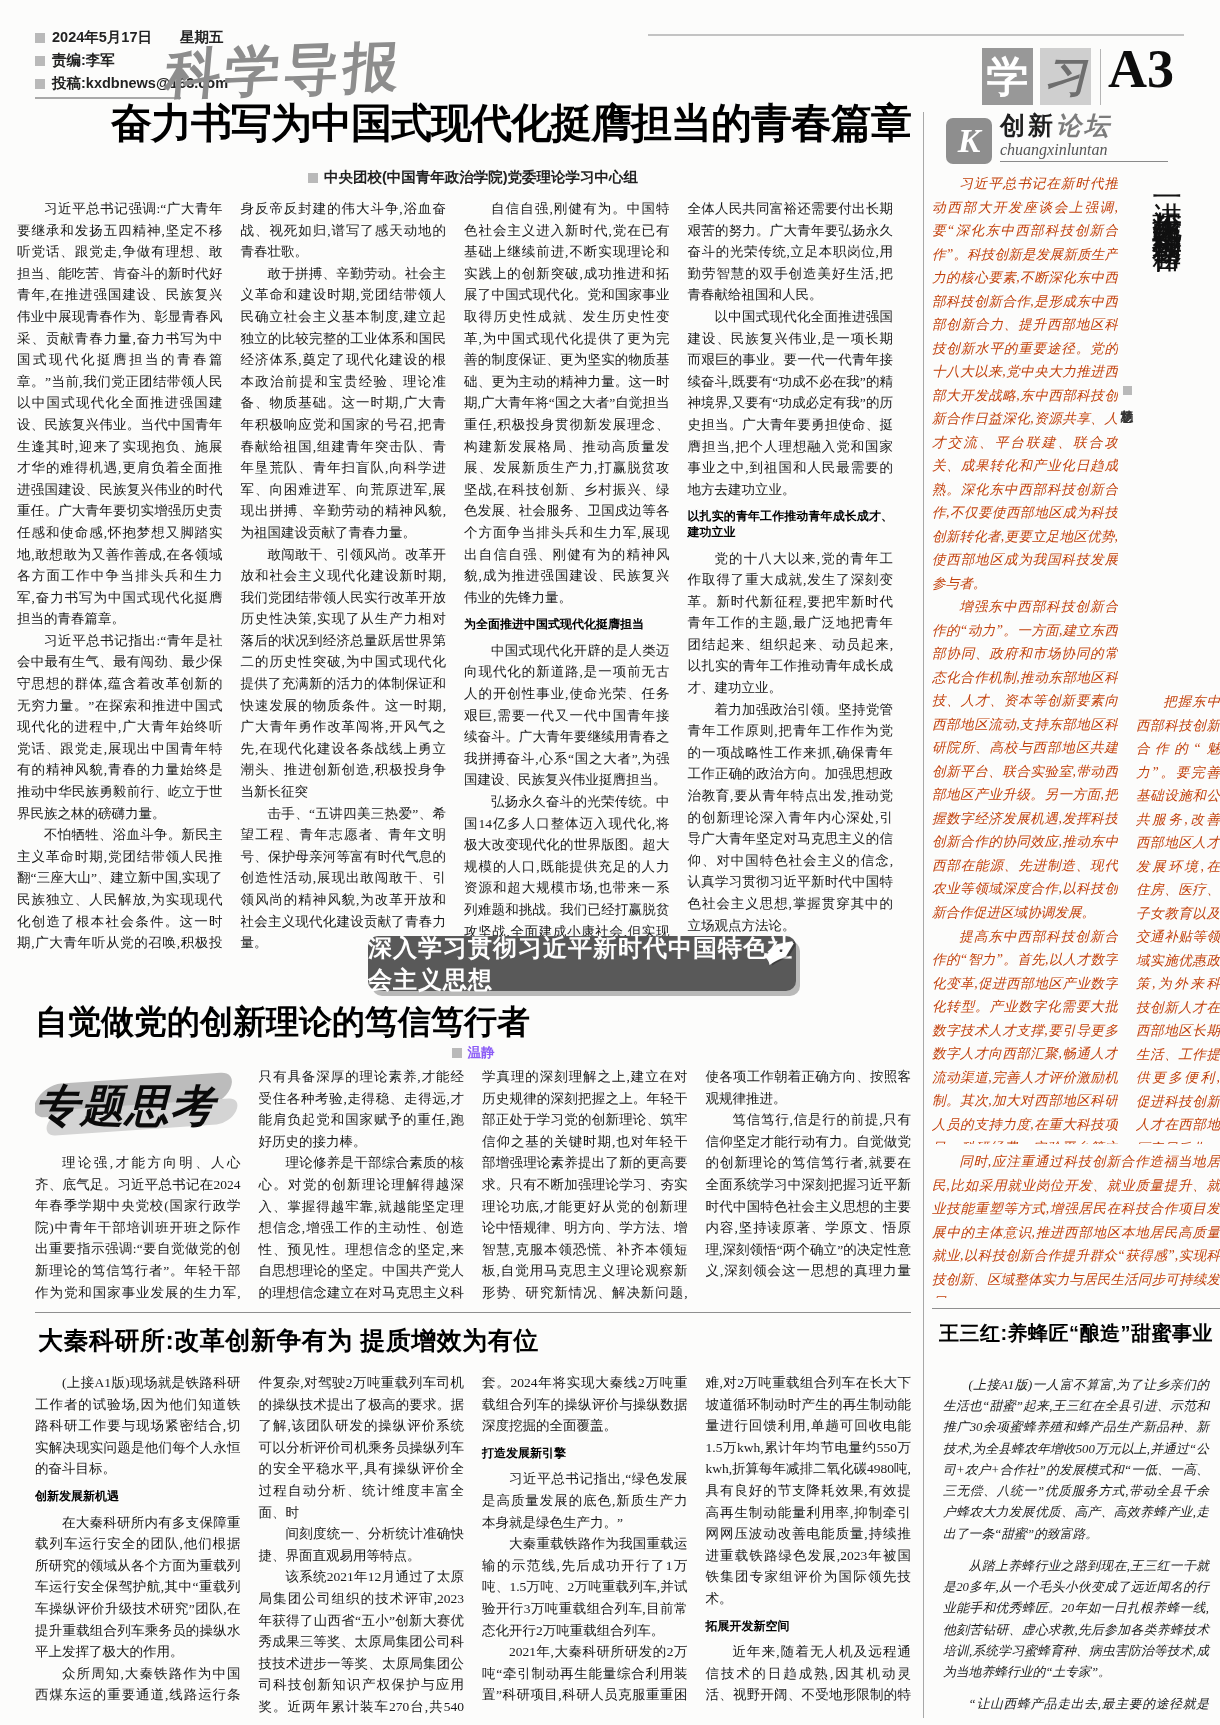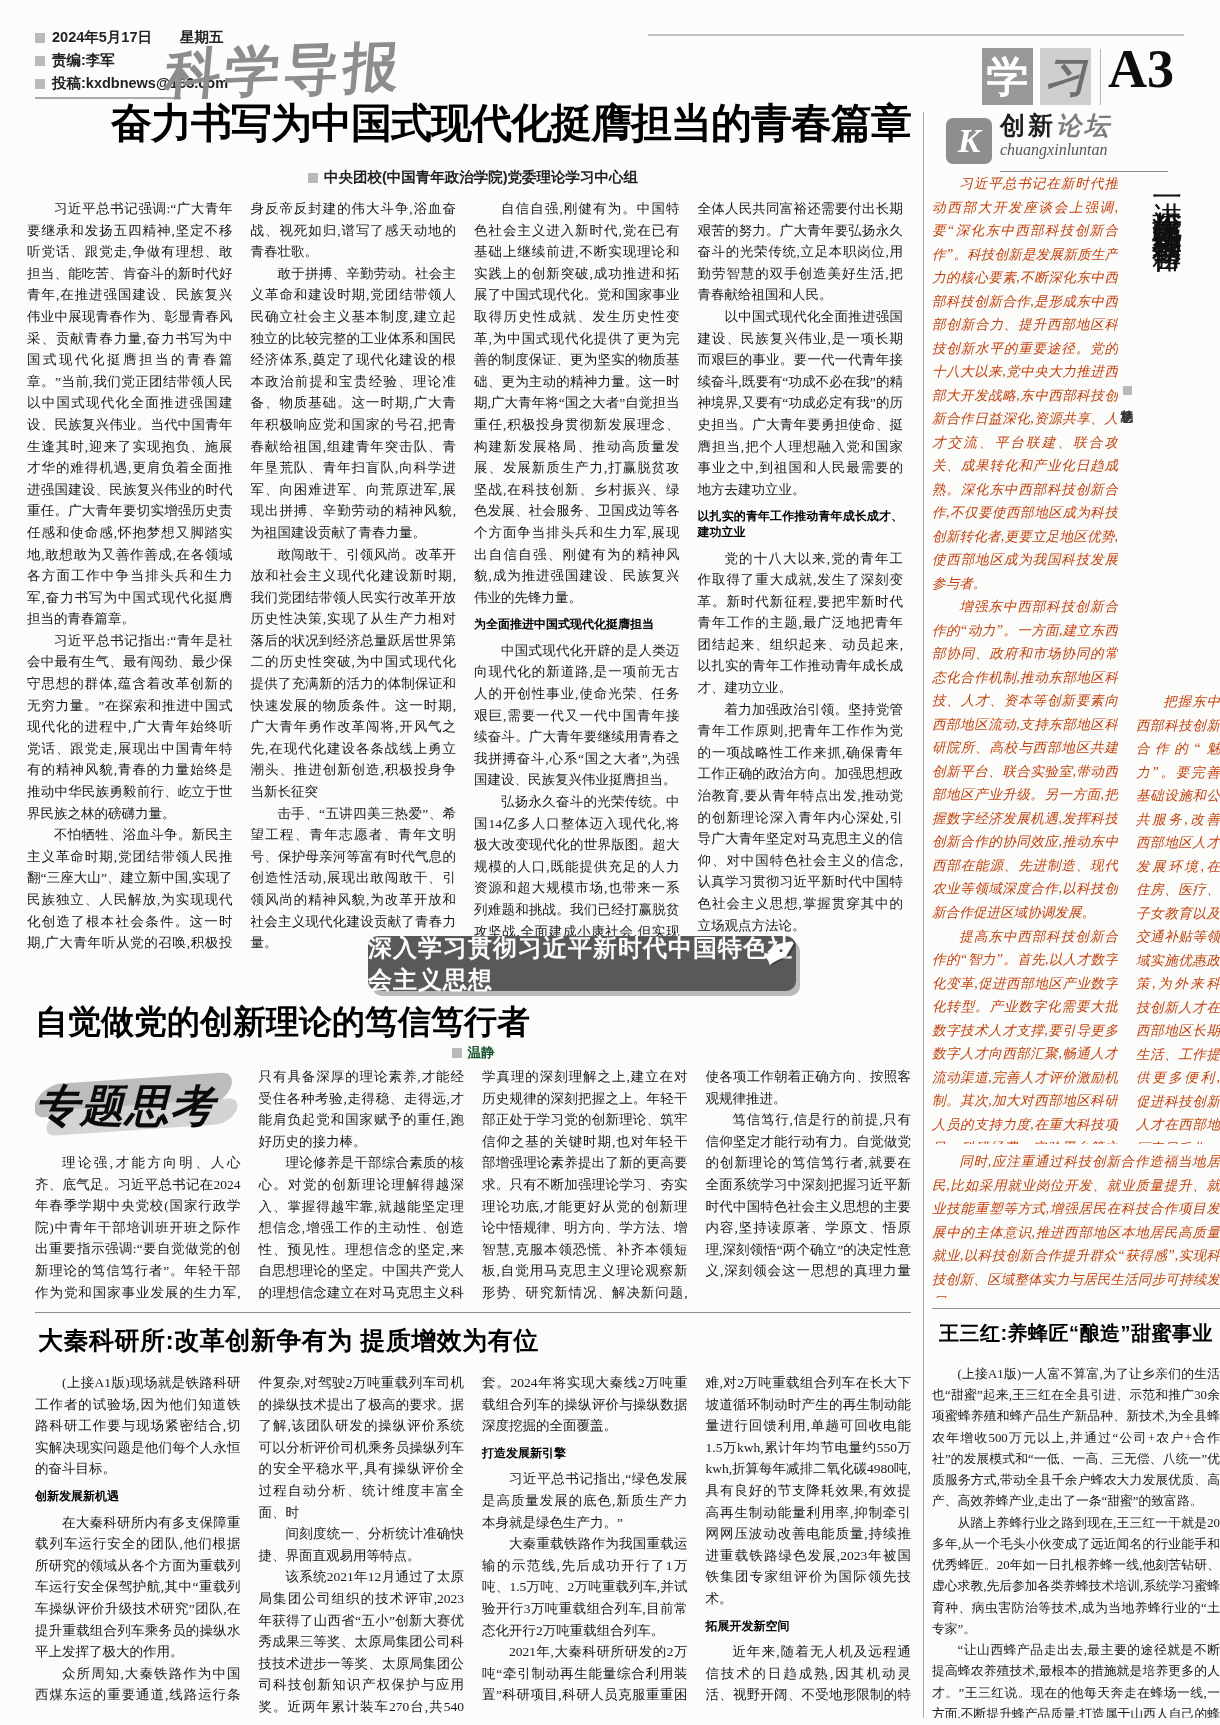--- a/index.html
+++ b/index.html
@@ -24,32 +24,32 @@
   .pageno{left:1108px;top:38px;font-size:54px;font-weight:bold;font-family:"Liberation Serif",serif;color:#0d0d0d;}
   
   .main-title{left:35px;top:96px;width:876px;text-align:right;font-family:"Liberation Sans",sans-serif;
               font-weight:900;font-size:41px;letter-spacing:-1px;color:#000;white-space:nowrap;}
   .main-byline{left:35px;top:168px;width:876px;text-align:center;font-family:"Liberation Sans",sans-serif;
                font-weight:bold;font-size:14.5px;color:#222;}
   .colbody{column-gap:18px;text-align:justify;overflow:hidden;font-size:13.5px;line-height:1.6;color:#191919;}
   .colbody p{margin:0;text-indent:2em;}
   .colbody h3{font-family:"Liberation Sans",sans-serif;font-size:12px;line-height:1.3;
               margin:9px 0 7px 0;text-indent:0;color:#000;}
-  .main-body{left:27px;top:198px;width:876px;height:800px;column-count:4;}
+  .main-body{left:17px;top:198px;width:876px;height:800px;column-count:4;}
   
   .banner{left:368px;top:936px;width:428px;height:55px;background:#595959;border-radius:10px;
           box-shadow:4px 5px 0 rgba(60,60,60,.35);display:flex;align-items:center;justify-content:center;
           color:#fff;font-family:"Liberation Sans",sans-serif;font-weight:900;font-size:24px;letter-spacing:1px;}
   .pen{position:absolute;right:-4px;top:-10px;font-size:44px;color:#fff;transform:rotate(-35deg);
        text-shadow:2px 2px 0 rgba(0,0,0,.3);}
   
   .a2-title{left:35px;top:1000px;width:876px;font-family:"Liberation Sans",sans-serif;
             font-weight:900;font-size:33px;color:#000;}
   .a2-byline{left:35px;top:1044px;width:876px;text-align:center;font-family:"Liberation Sans",sans-serif;
-             font-weight:bold;font-size:13.5px;color:#14532d;}
+             font-weight:bold;font-size:13.5px;color:#8b5cf6;}
   .a2-body{left:35px;top:1066px;width:876px;height:240px;column-count:4;}
   .topic-badge{position:relative;width:100%;height:76px;margin:2px 0 8px 0;}
   .topic-badge .rib1{position:absolute;left:4px;top:10px;width:188px;height:34px;background:#bcbcbc;
                      transform:skewX(-28deg) rotate(-4deg);border-radius:17px;}
   .topic-badge .rib2{position:absolute;left:16px;top:36px;width:182px;height:26px;background:#d4d4d4;
                      transform:skewX(-28deg) rotate(-4deg);border-radius:13px;}
   .topic-badge .txt{position:absolute;left:0;top:4px;font-family:"Liberation Serif",serif;font-style:italic;
                     font-weight:900;font-size:44px;letter-spacing:1px;color:#0a0a0a;}
   .hline-a3{left:35px;top:1312px;width:876px;height:1px;background:#8f8f8f;}
   
@@ -60,38 +60,38 @@
   .vsep{left:923px;top:112px;width:1px;height:1606px;background:#a8a8a8;}
   .forum-hdr{left:946px;top:110px;width:266px;display:flex;align-items:flex-start;gap:8px;}
   .kbox{width:46px;height:46px;background:#8e8e8e;border-radius:7px;color:#fff;display:flex;
         align-items:center;justify-content:center;font-family:"Liberation Serif",serif;font-style:italic;
         font-weight:bold;font-size:34px;margin-top:8px;}
   .forum-names{display:flex;flex-direction:column;}
   .forum-cn{font-size:25px;line-height:30px;letter-spacing:3px;}
   .forum-cn .n1{font-family:"Liberation Sans",sans-serif;font-weight:bold;color:#1e1e1e;}
   .forum-cn .n2{font-family:"Liberation Serif",serif;font-style:italic;font-weight:bold;color:#7c7c7c;}
   .forum-py{font-family:"Liberation Serif",serif;font-style:italic;font-size:16px;color:#555;
-            border-bottom:1.5px solid #8a8a8a;padding-bottom:12px;width:168px;}
+            border-bottom:1.5px solid #8a8a8a;padding-bottom:2px;width:168px;}
   .kai{font-family:"Liberation Serif",serif;font-style:italic;color:#c2410c;text-align:justify;
        overflow:hidden;font-size:13.6px;line-height:1.73;}
   .kai p{margin:0;text-indent:2em;}
   .fcolA{left:932px;top:172px;width:186px;height:972px;}
   .fcolB{left:1136px;top:690px;width:84px;height:454px;}
   .fcolFull{left:932px;top:1150px;width:288px;height:148px;}
   .vtitle{left:1146px;top:178px;height:496px;writing-mode:vertical-rl;font-family:"Liberation Serif",serif;
           font-size:30px;letter-spacing:3px;color:#111;font-weight:500;}
   .vauthor{left:1118px;top:386px;writing-mode:vertical-rl;font-family:"Liberation Sans",sans-serif;
            font-size:12.5px;font-weight:bold;color:#333;}
   .vauthor .sq{width:9px;height:9px;margin-bottom:5px;}
   .hline-a4{left:932px;top:1308px;width:288px;height:1px;background:#8f8f8f;}
   .a4-title{left:932px;top:1320px;width:288px;text-align:center;font-family:"Liberation Sans",sans-serif;
             font-weight:900;font-size:20px;letter-spacing:0.5px;color:#000;}
   .a4-body{left:932px;top:1364px;width:288px;height:354px;font-size:12.8px;line-height:1.66;
            text-align:justify;overflow:hidden;color:#191919;}
-  .a4-body p{margin:0;text-indent:2em;}
+  .a4-body p{margin:11px;text-indent:2em;font-style:italic;}
 </style>
 </head>
 <body>
 
 <div class="abs hdr-meta">
   <div class="row">
     <span class="sq"></span>
     <span>2024年5月17日</span>
     <span style="width:14px"></span>
     <span>星期五</span>

